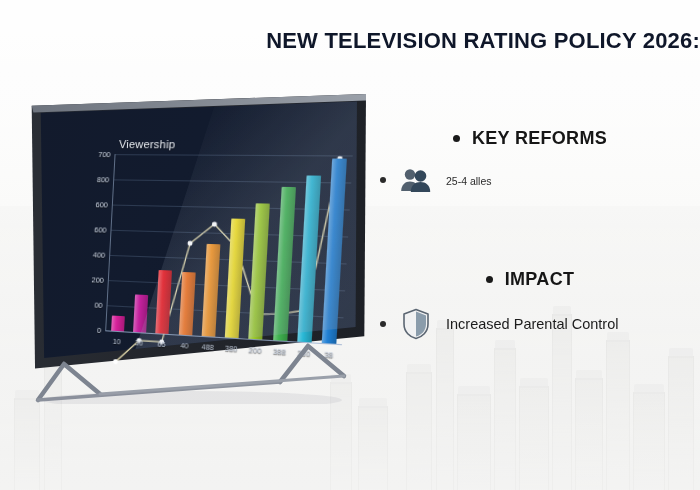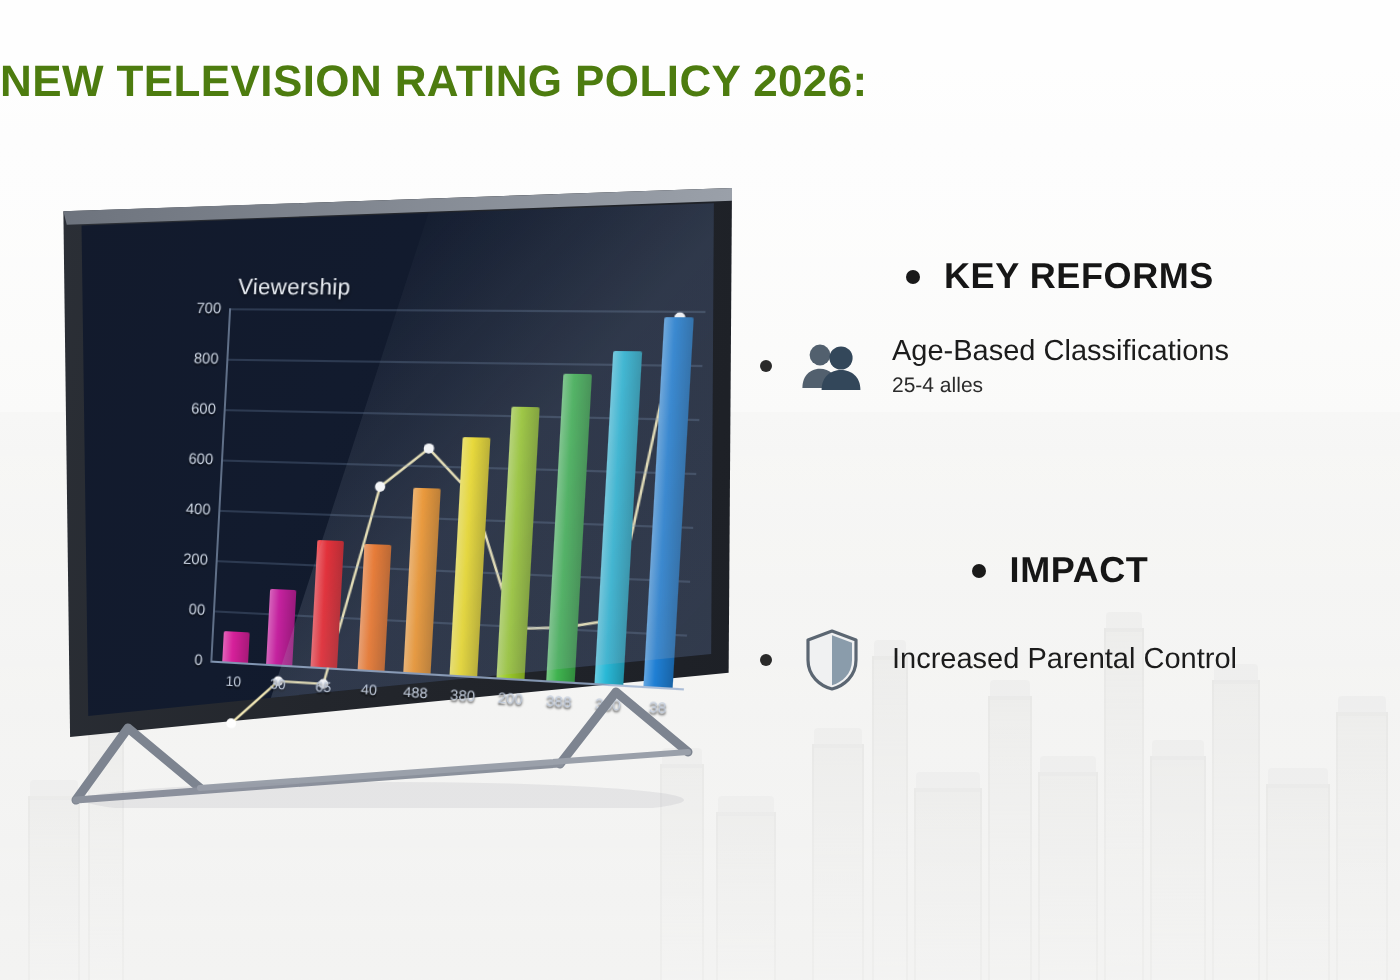--- a/index.html
+++ b/index.html
@@ -14,22 +14,22 @@
   #bg { position:absolute; inset:0; background:linear-gradient(180deg,#fbfbfb 0%,#f4f4f2 38%,#ececea 72%,#e6e6e4 100%); }
   #bg .sky { position:absolute; left:0; top:0; width:100%; height:42%;
              background:linear-gradient(180deg,#fdfdfd 0%,#f7f7f6 100%); }
   .tower { position:absolute; bottom:0; background:linear-gradient(180deg,rgba(215,215,212,.55) 0%,rgba(232,232,230,.30) 100%);
            border-left:1px solid rgba(200,200,198,.35); border-right:1px solid rgba(200,200,198,.35); }
   .tower::before { content:""; position:absolute; left:0; right:0; top:-8px; height:10px;
            background:rgba(210,210,208,.35); border-radius:2px 2px 0 0; }
   .haze { position:absolute; inset:0; background:linear-gradient(180deg,rgba(255,255,255,.72) 0%,rgba(255,255,255,.34) 45%,rgba(255,255,255,.52) 100%); }
 
   
-  #title { position:absolute; left:0; top:26px; width:100%; text-align:left;
-           z-index:6; color:#4d7c0f; letter-spacing:.2px; }
+  #title { position:absolute; left:0; top:26px; width:100%; text-align:right;
+           z-index:6; color:#0f172a; letter-spacing:.2px; }
   #title .ln { display:block; font-size:22px; font-weight:bold; line-height:30px; }
 
   
   #tv-wrap { position:absolute; left:22px; top:94px; width:352px; height:310px; z-index:5; }
 
   #tv-body {
     position:absolute; left:8px; top:0; width:336px; height:292px;
     background:linear-gradient(100deg,#2b2f36 0%,#23262c 45%,#1d2026 100%);
     clip-path: polygon(0.5% 4.0%, 100% 0.0%, 99.5% 83.0%, 1.5% 94.0%);
     box-shadow:0 12px 26px rgba(90,95,105,.30);
@@ -200,21 +200,20 @@
       <span class="dot-sm"></span>
       <span class="sub-ico">
         <svg width="34" height="26" viewBox="0 0 34 26">
           <circle cx="11" cy="7.5" r="5.2" fill="#52606e"></circle>
           <path d="M2.2,24 C2.2,17.6 6.4,14.4 11,14.4 C15.6,14.4 19.8,17.6 19.8,24 Z" fill="#52606e"></path>
           <circle cx="21.5" cy="9" r="5.8" fill="#33475a"></circle>
           <path d="M11.8,25 C11.8,18.2 16.4,15 21.5,15 C26.6,15 31.2,18.2 31.2,25 Z" fill="#33475a"></path>
         </svg>
       </span>
       <span>
-        <span class="sub-txt">Age-Based Classifications</span>
         <span class="sub-sml" style="display:block;">25-4 alles</span>
       </span>
     </div>
   </div>
 
   <div class="gap"></div>
 
   <div>
     <div class="sec-head">
       <span class="dot-lg"></span>

